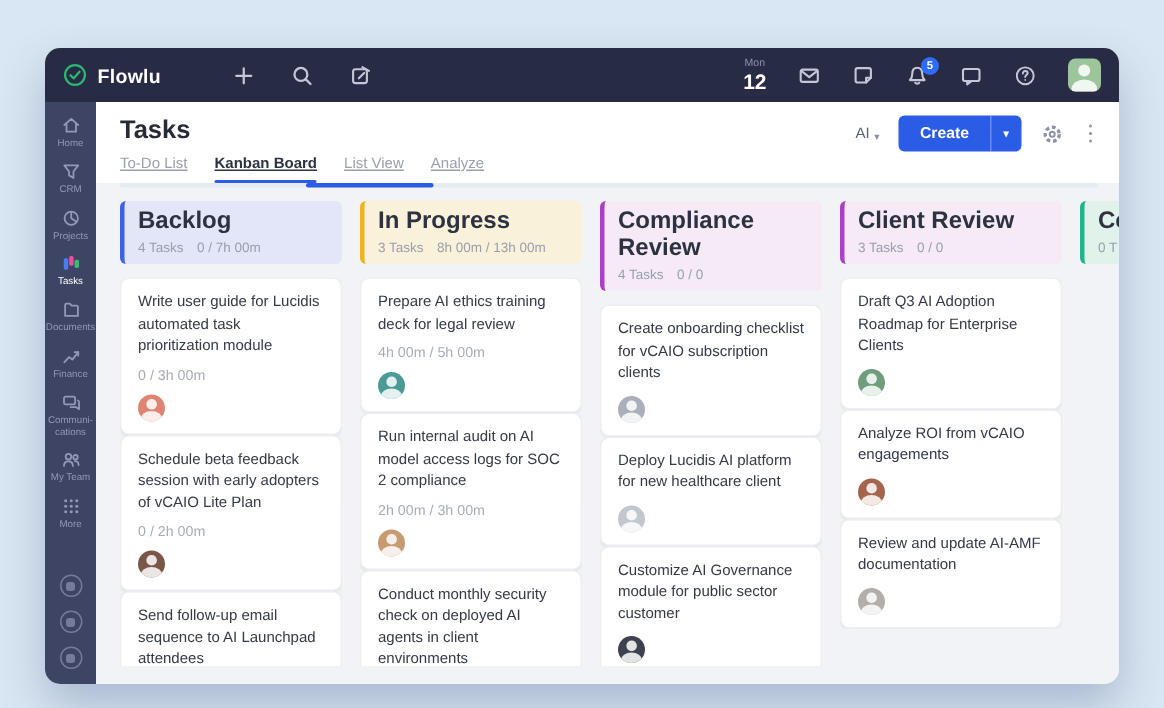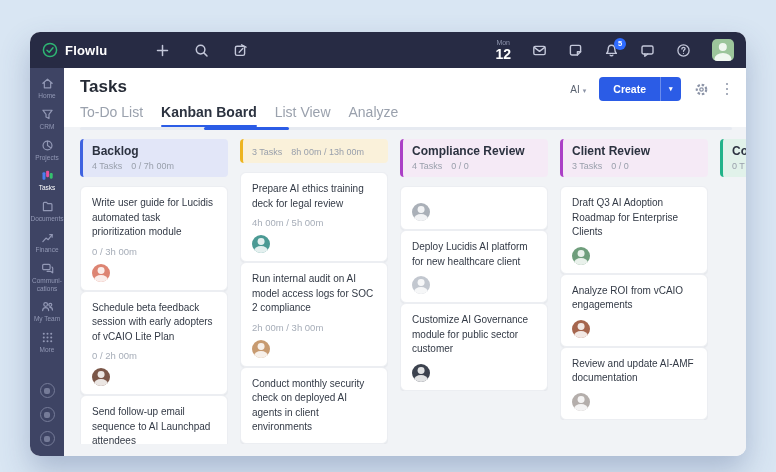--- a/index.html
+++ b/index.html
@@ -40,40 +40,40 @@
   .side-item svg { width:13px; height:13px; }
   .side-item.active { color:#ffffff; }
   .side-bottom { margin-top:auto; display:flex; flex-direction:column; gap:9px; padding-bottom:10px; }
   .side-circle { width:15px; height:15px; border-radius:50%; border:1.4px solid #757b98; position:relative; cursor:pointer; }
   .side-circle i { position:absolute; left:50%; top:50%; transform:translate(-50%,-50%); width:6px; height:6px; border-radius:2px; background:#757b98; display:block; }
   
   .main { flex:1; display:flex; flex-direction:column; min-width:0; background:#f1f3f6; }
   .main-header { background:#fff; padding:9px 14px 0 16px; position:relative; flex:none; }
   .page-title { font-size:17px; font-weight:700; color:#262b36; }
   .tabs { display:flex; gap:18px; margin-top:7px; }
-  .tab { font-size:14px; color:#9aa1ad; padding-bottom:7px; position:relative; cursor:pointer; white-space:nowrap; }
+  .tab { font-size:10px; color:#9aa1ad; padding-bottom:7px; position:relative; cursor:pointer; white-space:nowrap;text-decoration:underline; }
   .tab.active { color:#2c3340; font-weight:700; }
   .tab.active::after { content:""; position:absolute; left:0; right:0; bottom:0; height:2.5px; background:#2b5ce6; border-radius:2px; }
   .header-right { position:absolute; top:9px; right:14px; display:flex; align-items:center; gap:13px; }
   .ai-select { font-size:10px; color:#5a6270; cursor:pointer; display:flex; align-items:flex-end; gap:3px; }
   .caret { font-size:7px; color:#8b93a6; }
   .btn-create { display:flex; border-radius:4px; color:#fff; font-size:10.5px; font-weight:700; overflow:hidden; cursor:pointer; }
   .btn-create .btn-main { padding:6px 14px; }
   .btn-create .btn-caret { padding:6px 8px; border-left:1px solid rgba(255,255,255,.3); display:flex; align-items:center; font-size:7px; color:#fff; }
   .icon-gear { width:15px; height:15px; cursor:pointer; }
   .kebab { display:flex; flex-direction:column; gap:2.5px; padding:2px 4px; cursor:pointer; }
   .kebab i { width:2.5px; height:2.5px; border-radius:50%; background:#8b93a6; display:block; }
   
   .hscroll { height:3px; margin:0 14px 0 16px; background:#e6eaf1; border-radius:2px; position:relative; flex:none; }
   .hscroll .thumb { position:absolute; left:19%; width:13%; top:0; height:3px; border-radius:2px; background:#2b5ce6; cursor:grab; }
   
   .board { flex:1; display:flex; gap:12px; padding:9px 0 12px 16px; overflow:hidden; min-width:0; }
   .col { width:148px; flex:none; display:flex; flex-direction:column; min-height:0; }
   .col-header { border-left:3px solid #ccc; border-radius:4px; padding:5px 9px 6px; margin-bottom:9px; cursor:pointer; }
-  .col-title { font-size:12px; font-weight:700; color:#2c3240; }
+  .col-title { font-size:16px; font-weight:700; color:#2c3240; }
   .col-meta { font-size:9px; color:#989fab; margin-top:3px; display:flex; gap:9px; }
   .cards { display:flex; flex-direction:column; gap:0; overflow:hidden; }
   .card { background:#fff; border-radius:6px; padding:9px 11px 8px; border:1px solid #eceef2; box-shadow:0 1px 2px rgba(30,40,60,.07); cursor:pointer; }
   .card-title { font-size:10px; color:#333a46; line-height:1.45; }
   .card-time { font-size:9.5px; color:#a6adb8; margin-top:6px; }
   .avatar { width:18px; height:18px; border-radius:50%; margin-top:7px; position:relative; overflow:hidden; cursor:pointer; }
 </style>
 </head>
 <body>
 
@@ -277,20 +277,21 @@
             <div class="card">
               <div class="card-title">Send follow-up email sequence to AI Launchpad attendees</div>
 
             </div>
 
           </div>
         </div>
 
         <div class="col">
           <div class="col-header" style="background: rgb(250, 241, 218); border-left-color: rgb(237, 180, 31);">
+            <div class="col-title">In Progress</div>
             <div class="col-meta">
               <span>3 Tasks</span>
               <span>8h 00m / 13h 00m</span>
             </div>
           </div>
           <div class="cards">
             <div class="card">
               <div class="card-title">Prepare AI ethics training deck for legal review</div>
               <div class="card-time">4h 00m / 5h 00m</div>
               <div class="avatar silhouette" style="background: rgb(75, 154, 148);"></div>
@@ -310,20 +311,21 @@
         <div class="col">
           <div class="col-header" style="background: rgb(245, 234, 246); border-left-color: rgb(171, 63, 198);">
             <div class="col-title">Compliance Review</div>
             <div class="col-meta">
               <span>4 Tasks</span>
               <span>0 / 0</span>
             </div>
           </div>
           <div class="cards">
             <div class="card">
+              <div class="card-title">Create onboarding checklist for vCAIO subscription clients</div>
               <div class="avatar silhouette" style="background: rgb(170, 176, 184);"></div>
             </div>
             <div class="card">
               <div class="card-title">Deploy Lucidis AI platform for new healthcare client</div>
               <div class="avatar silhouette" style="background: rgb(194, 199, 207);"></div>
             </div>
             <div class="card">
               <div class="card-title">Customize AI Governance module for public sector customer</div>
               <div class="avatar silhouette" style="background: rgb(60, 66, 78);"></div>
             </div>

